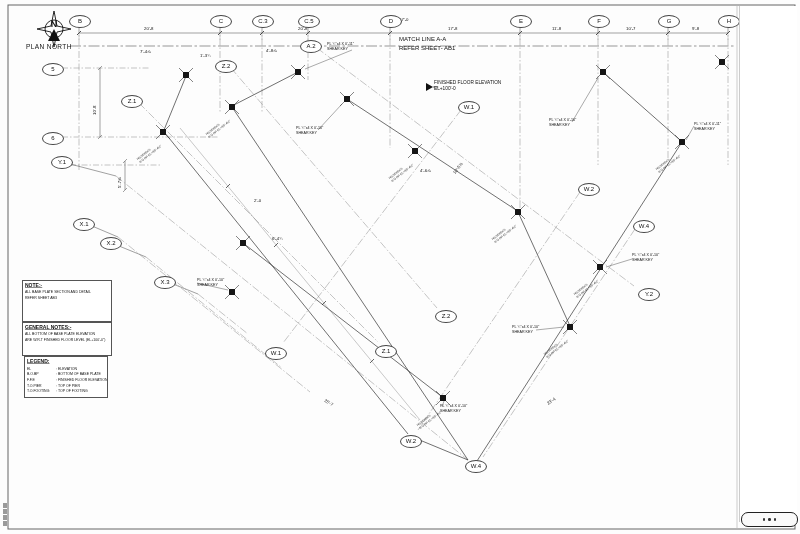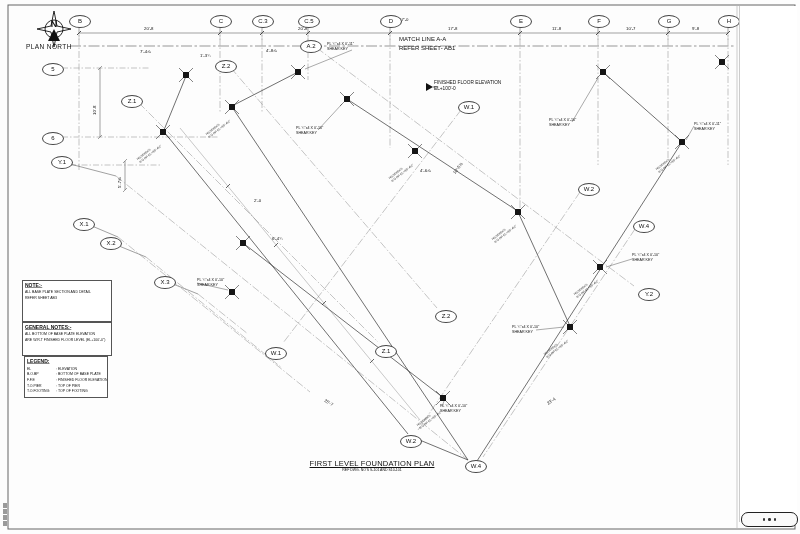--- a/index.html
+++ b/index.html
@@ -333,24 +333,20 @@
           <span class="labbr">T.O.PIER</span>
           <span class="ldesc">: TOP OF PIER</span>
         </div>
     <div class="lrow">
           <span class="labbr">T.O.FOOTING</span>
           <span class="ldesc">: TOP OF FOOTING</span>
         </div>
   </div>
 </div>
 
-<div class="tblock" style="left:292px;top:459px;">
-  <div class="tmain">FIRST LEVEL FOUNDATION PLAN</div>
-  <div class="tsub">REF DWG. NO'S S-101 AND S10-101</div>
-</div>
 
 <div class="panel"></div>
 <div class="handle">
       <i></i>
       <i></i>
       <i></i>
     </div>
 
 <div class="edge-marks">
       <b></b>

